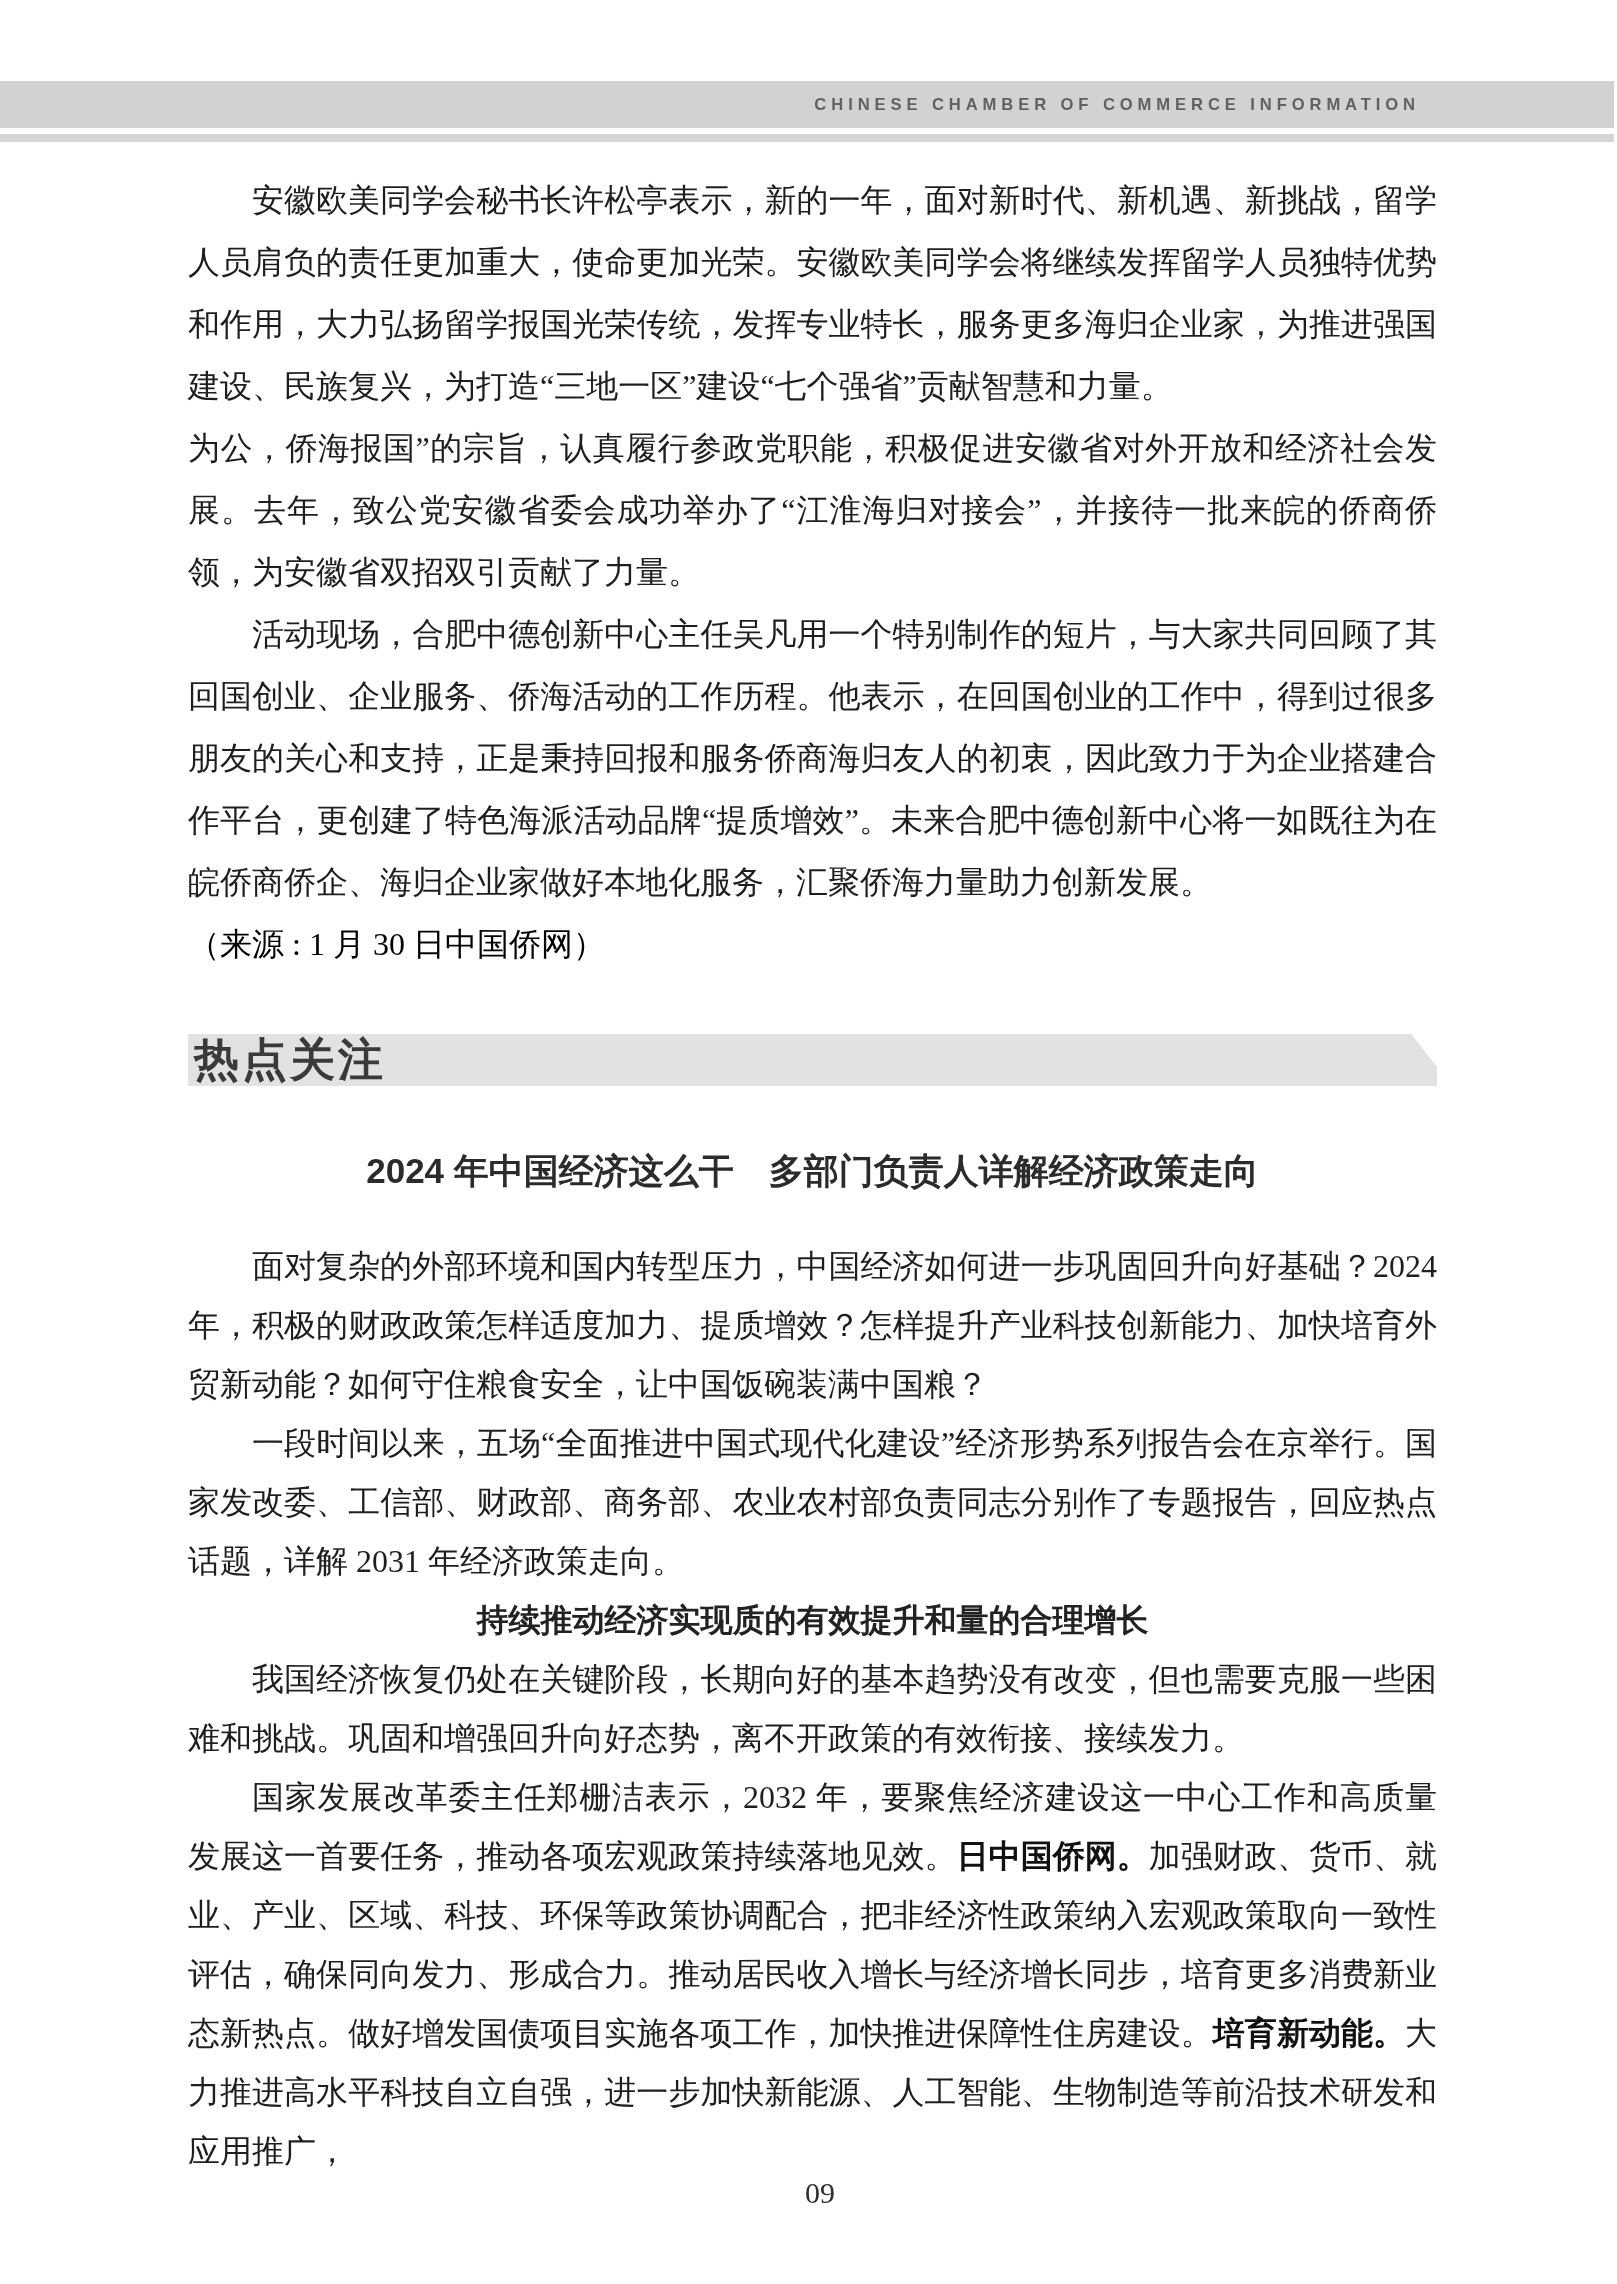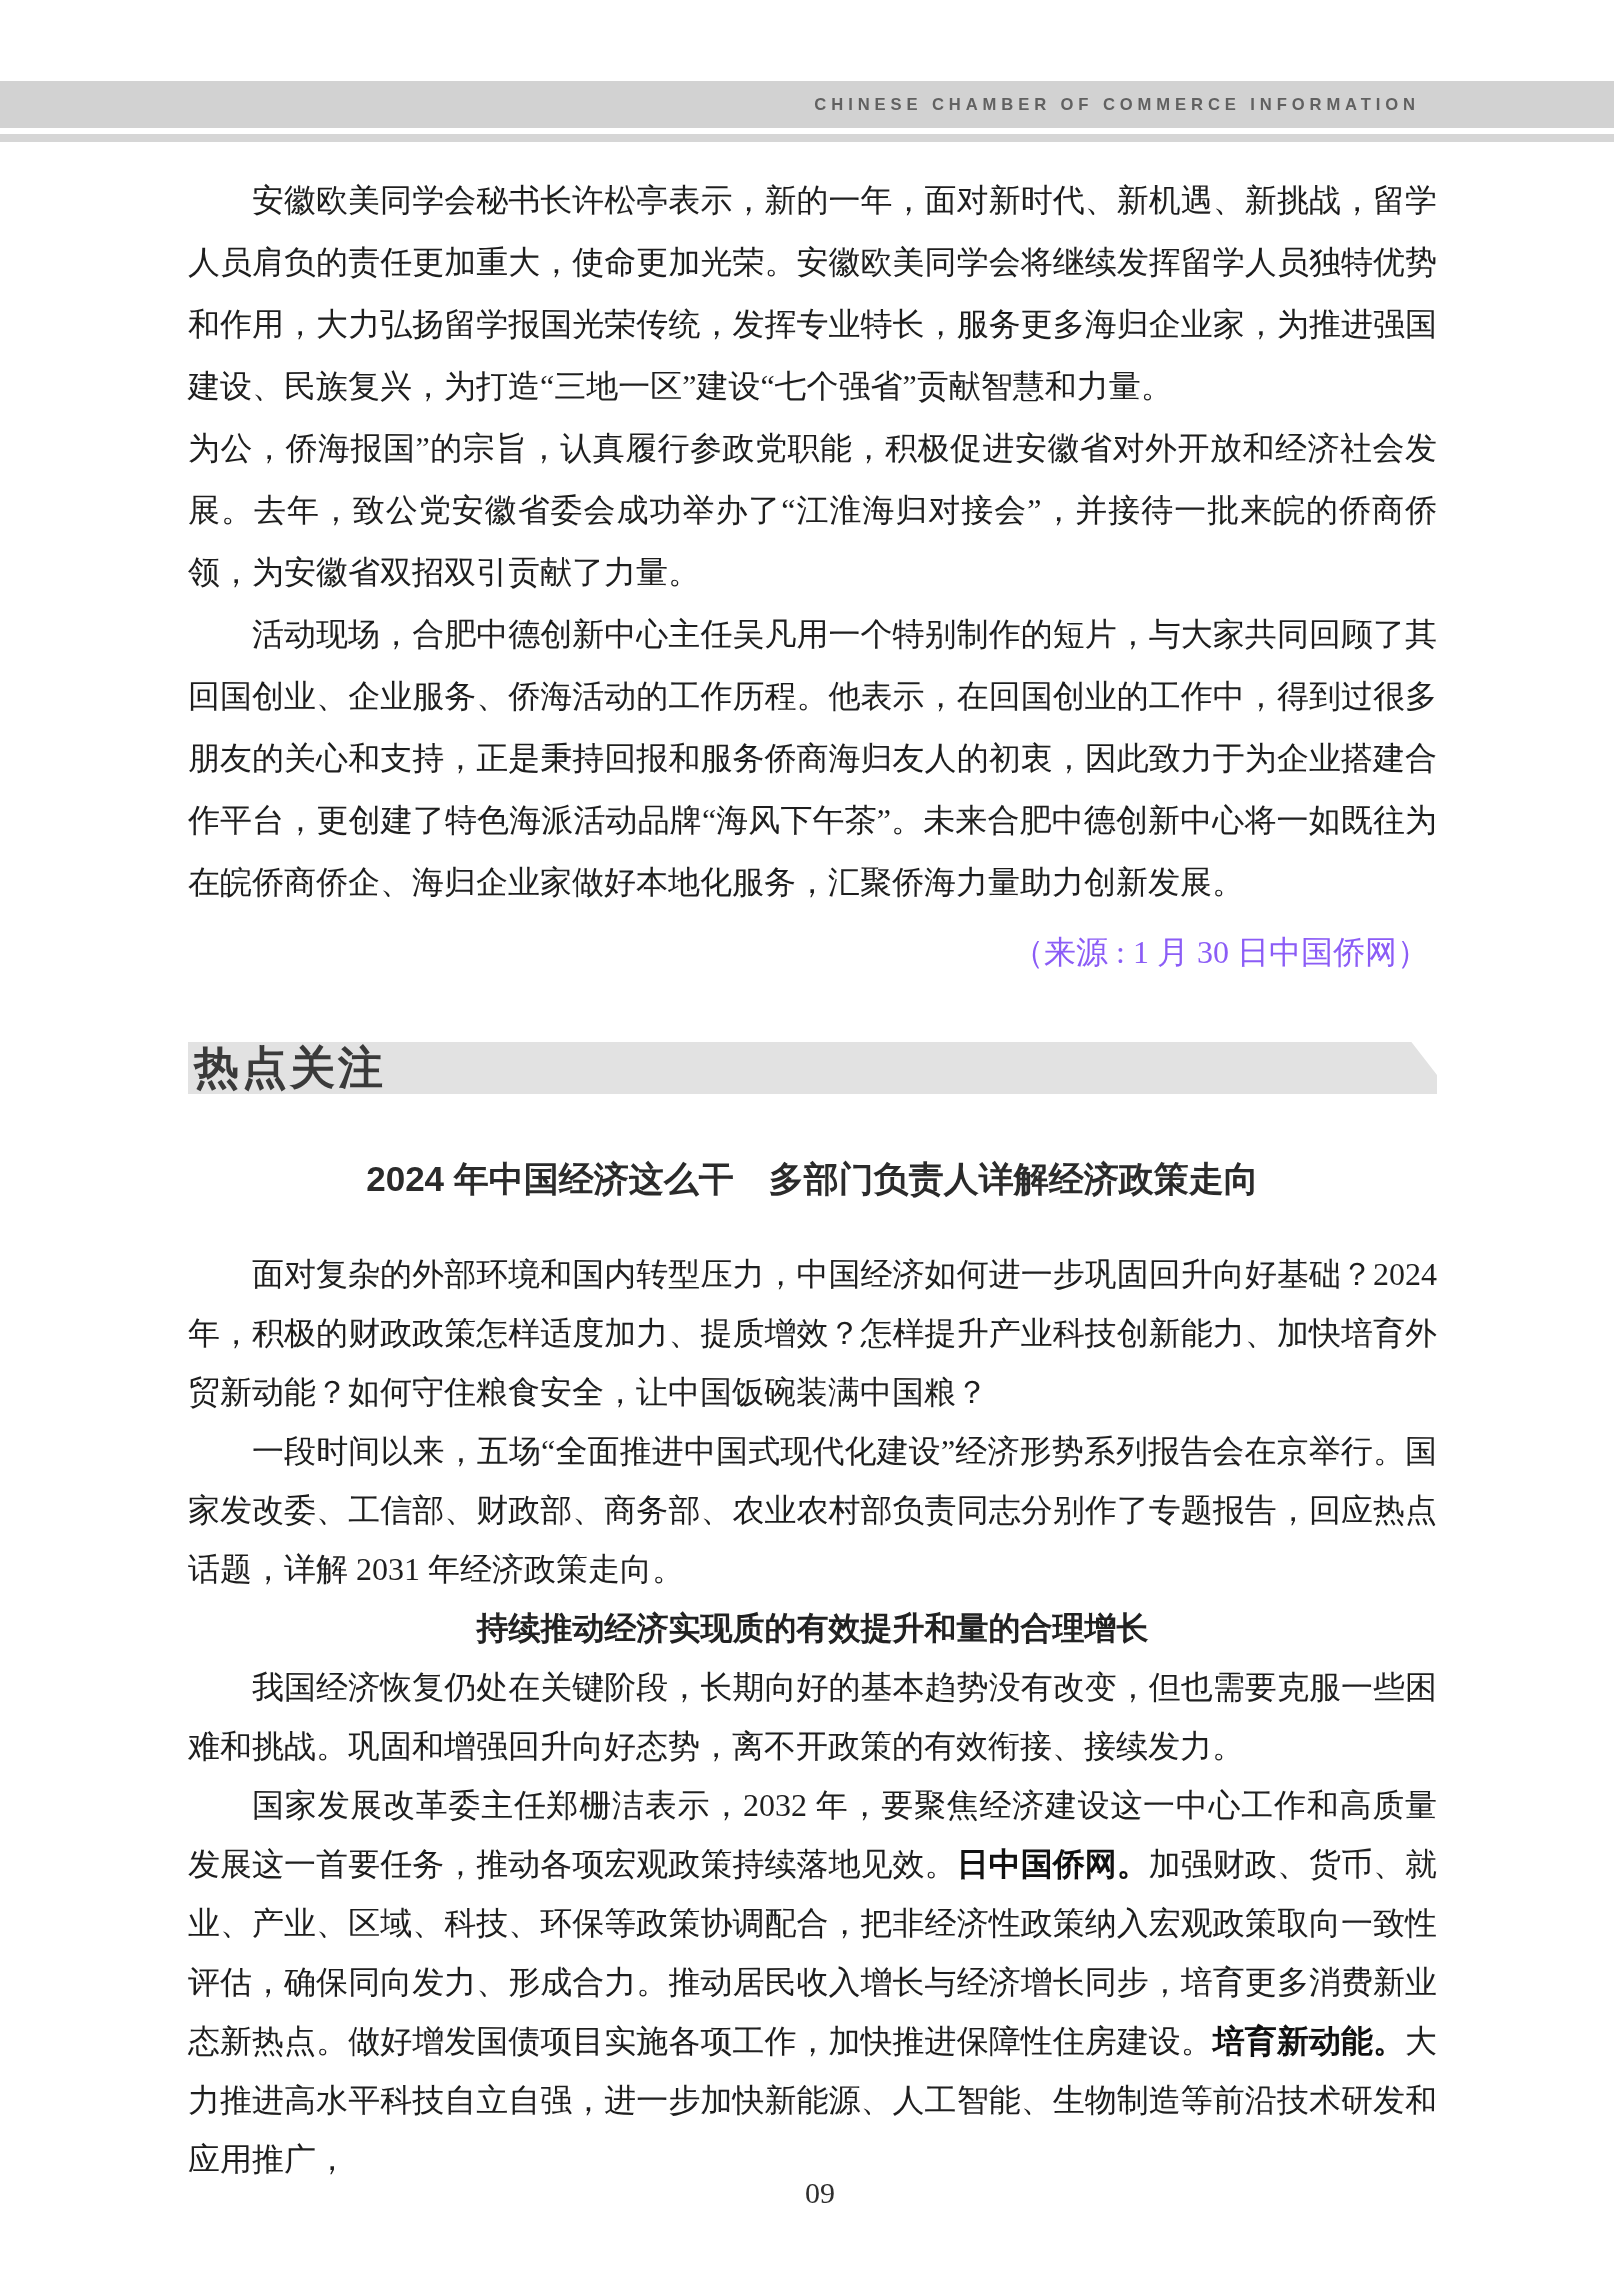--- a/index.html
+++ b/index.html
@@ -60,25 +60,25 @@
     color:#1e1e1e;
   }
   .body-p.indent{ text-indent:2em; }
   .a2 .body-p{ line-height:59px; }
   .bold-run{
     font-family:"Liberation Sans","DejaVu Sans",sans-serif;
     font-weight:700;
     color:#111111;
   }
   .source-line{
-    margin:8px;
+    margin:0;
     font-size:32px;
     line-height:62px;
-    text-align:right;
-    color:#8b5cf6;
+    text-align:left;
+    color:#000000;
   }
 
   
   .section-banner{
     margin-top:59px;
     width:1249px;
     height:52px;
     background:#e2e2e2;
     clip-path:polygon(0 0, calc(100% - 25.6px) 0, 100% 33px, 100% 100%, 0 100%);
     display:flex;
@@ -136,21 +136,21 @@
   <div class="bar-main">
     <span class="banner-text">CHINESE CHAMBER OF COMMERCE INFORMATION</span>
   </div>
   <div class="bar-thin"></div>
 
   <div class="content">
 
     <section class="a1">
       <p class="body-p indent">安徽欧美同学会秘书长许松亭表示，新的一年，面对新时代、新机遇、新挑战，留学人员肩负的责任更加重大，使命更加光荣。安徽欧美同学会将继续发挥留学人员独特优势和作用，大力弘扬留学报国光荣传统，发挥专业特长，服务更多海归企业家，为推进强国建设、民族复兴，为打造“三地一区”建设“七个强省”贡献智慧和力量。</p>
       <p class="body-p">为公，侨海报国”的宗旨，认真履行参政党职能，积极促进安徽省对外开放和经济社会发展。去年，致公党安徽省委会成功举办了“江淮海归对接会”，并接待一批来皖的侨商侨领，为安徽省双招双引贡献了力量。</p>
-      <p class="body-p indent">活动现场，合肥中德创新中心主任吴凡用一个特别制作的短片，与大家共同回顾了其回国创业、企业服务、侨海活动的工作历程。他表示，在回国创业的工作中，得到过很多朋友的关心和支持，正是秉持回报和服务侨商海归友人的初衷，因此致力于为企业搭建合作平台，更创建了特色海派活动品牌“海风下午茶”。未来合肥中德创新中心将一如既往为在皖侨商侨企、海归企业家做好本地化服务，汇聚侨海力量助力创新发展。</p>
+      <p class="body-p indent">活动现场，合肥中德创新中心主任吴凡用一个特别制作的短片，与大家共同回顾了其回国创业、企业服务、侨海活动的工作历程。他表示，在回国创业的工作中，得到过很多朋友的关心和支持，正是秉持回报和服务侨商海归友人的初衷，因此致力于为企业搭建合作平台，更创建了特色海派活动品牌“提质增效”。未来合肥中德创新中心将一如既往为在皖侨商侨企、海归企业家做好本地化服务，汇聚侨海力量助力创新发展。</p>
       <p class="source-line">（来源 : 1 月 30 日中国侨网）</p>
     </section>
 
     <div class="section-banner">
       <span class="section-label">热点关注</span>
     </div>
 
     <section class="a2">
       <h1 class="a2-title">2024 年中国经济这么干　多部门负责人详解经济政策走向</h1>
       <p class="body-p indent a2-first">面对复杂的外部环境和国内转型压力，中国经济如何进一步巩固回升向好基础？2024 年，积极的财政政策怎样适度加力、提质增效？怎样提升产业科技创新能力、加快培育外贸新动能？如何守住粮食安全，让中国饭碗装满中国粮？</p>

